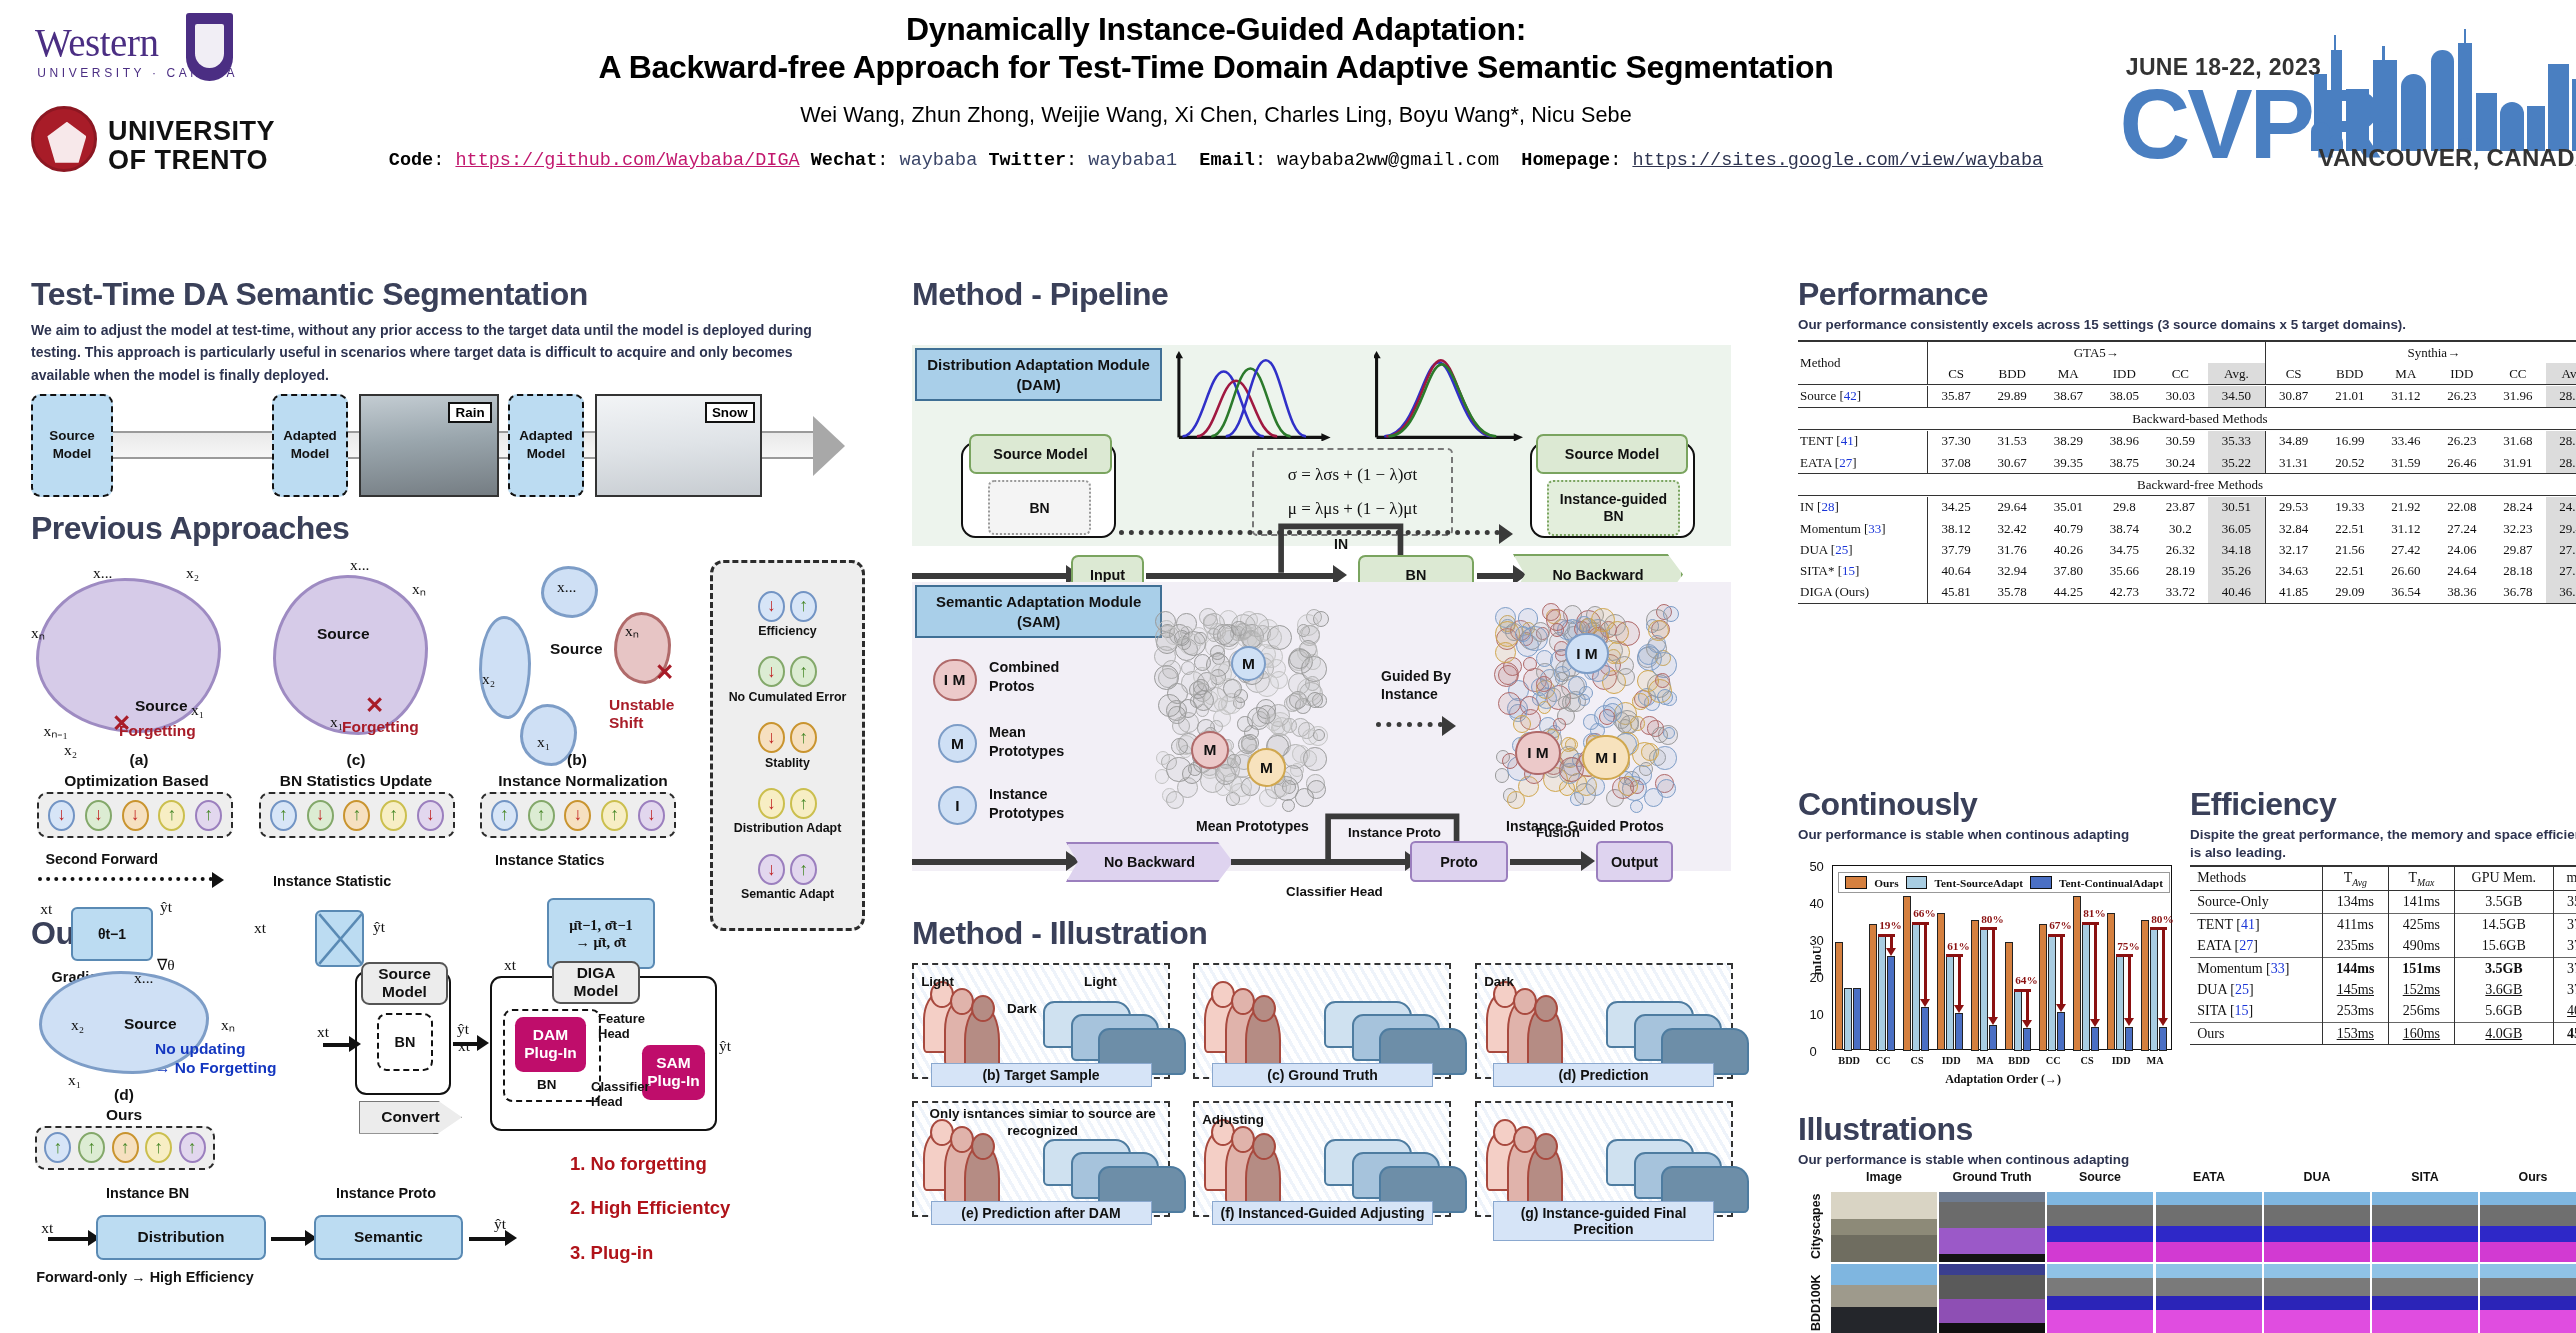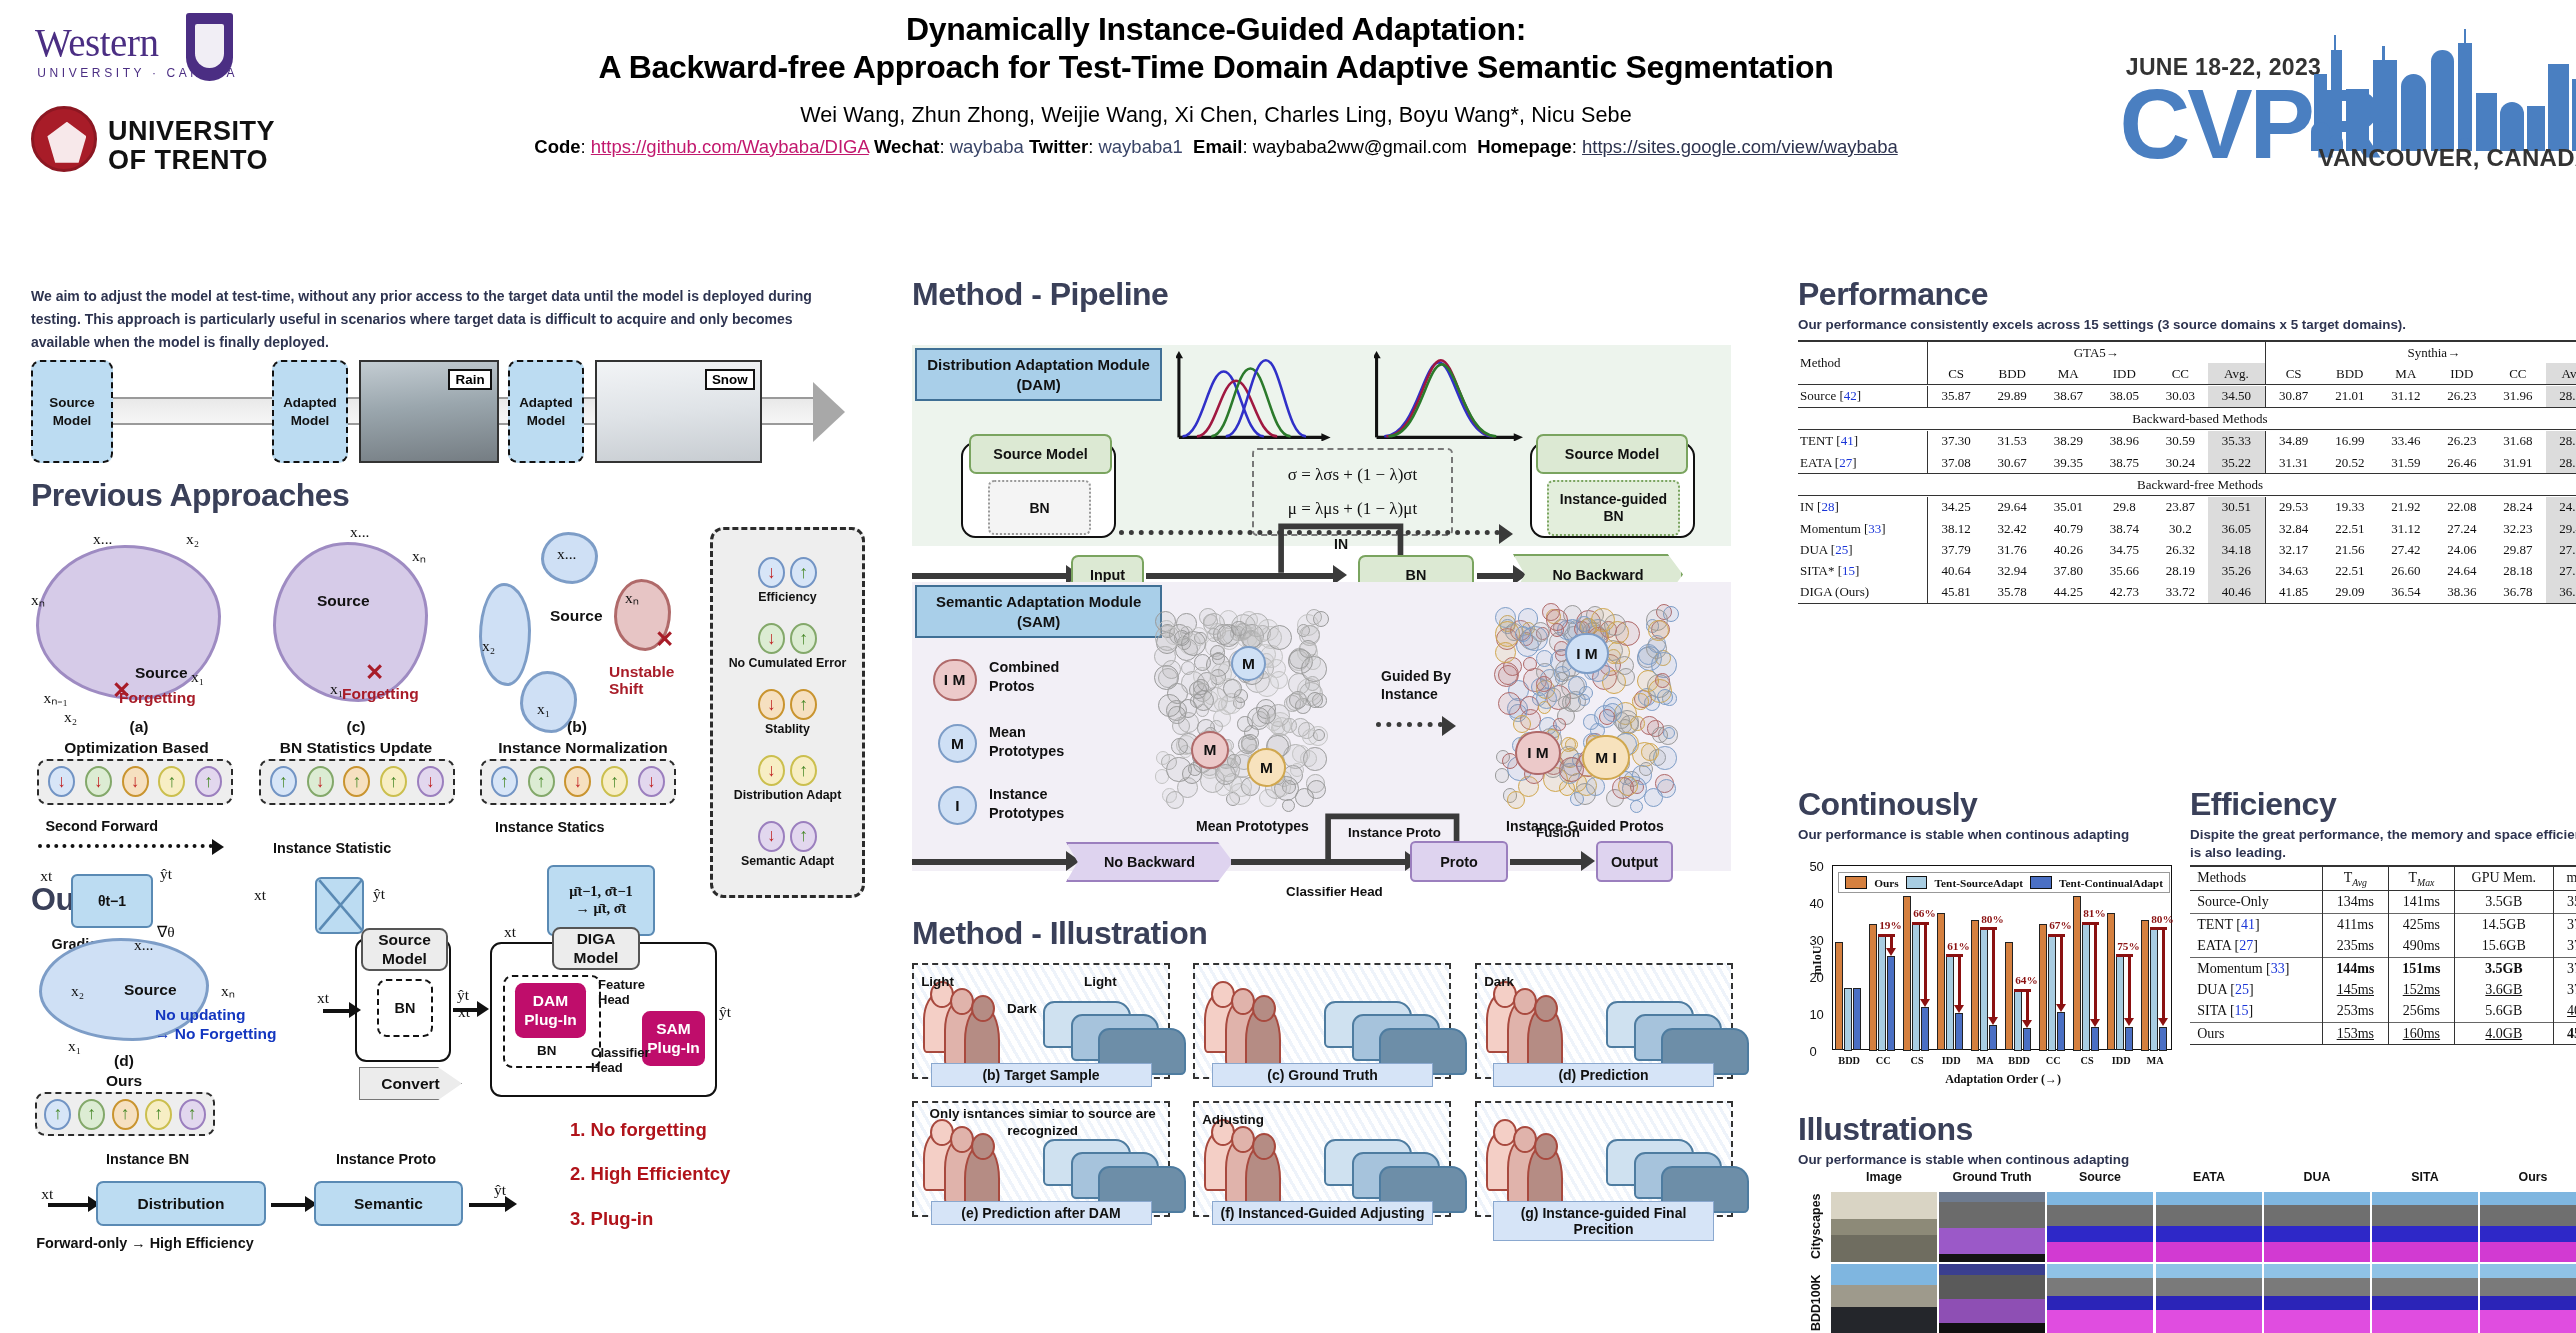--- a/index.html
+++ b/index.html
@@ -44,21 +44,21 @@
     opacity:.9;
   }
   .trento-text { position:absolute; left:77px; top:11.3px; font-size:27px; font-weight:700; color:#111;
      line-height:1.08; letter-spacing:0.5px;}
 
   .title-block { position: absolute; left: 330px; top: 11.3px; width: 1772px; text-align: center; }
   .title-line {
     font-size: 32px; font-weight: 700; color: #000; line-height: 1.18; letter-spacing: -0.3px;
   }
   .authors { font-size: 21.6px; color: #000; margin-top: 15px; letter-spacing: 0.1px;}
-  .contact { font-size: 18.5px; color: #000; margin-top: 8px; white-space: nowrap;}
+  .contact { font-size: 18.5px; color: #000; margin-top: 22px; white-space: nowrap; font-family: Liberation Mono, monospace;}
   .contact b { font-weight: 700; }
   .lk-pink { color: #c2186e; text-decoration: underline; }
   .lk-dark { color: #2e3450; text-decoration: underline; }
   .wechat-v { color:#3a4568; }
 
   .cvpr { position: absolute; right: 20.6px; top: 9.3px; width: 505px; height: 170px; }
   .cvpr-date { position:absolute; left: 13.4px; top: 45px; font-size: 23px; font-weight:700; color:#333; letter-spacing:0.3px;}
   .cvpr-word { position:absolute; left: 7.2px; top: 66px; font-size: 98px; font-weight:700; color:#4a7fc1; letter-spacing:-3.1px; line-height:1;}
   .cvpr-city { position:absolute; left: 206px; top: 135px; font-size: 24px; font-weight:700; color:#333; letter-spacing:0.3px;}
   .skyline { position:absolute; left: 196px; top: 17.5px; width: 289px; height: 124px; }
@@ -296,20 +296,21 @@
         <i style="left:240px;width:20.6px;height:87px"></i>
         <i style="left:264px;width:17.5px;height:72px"></i>
       </div>
       <div class="cvpr-city">VANCOUVER, CANADA</div>
     </div>
   </div>
 
   <div class="col" style="left:31px; top:278px; width:845px;">
 
     <div>
+      <div class="sec-title">Test-Time DA Semantic Segmentation</div>
       <div class="body-text" style="margin-top:7.2px;width:824px;">We aim to adjust the model at test-time, without any prior access to the target data until the model is deployed during testing. This approach is particularly useful in scenarios where target data is difficult to acquire and only becomes available when the model is finally deployed.</div>
 
       <div class="flowstrip">
         <div class="fs-arrowbar"></div>
         <div class="fs-arrowhead"></div>
 
         <div class="fs-box" style="left:0; width:82px;">Source<br>Model</div>
         <div class="fs-box" style="left:241px; width:76px;">Adapted<br>Model</div>
         <div class="fs-img img-rain" style="left:328px;width:140px;">
           <div class="fs-tag">Rain</div>

